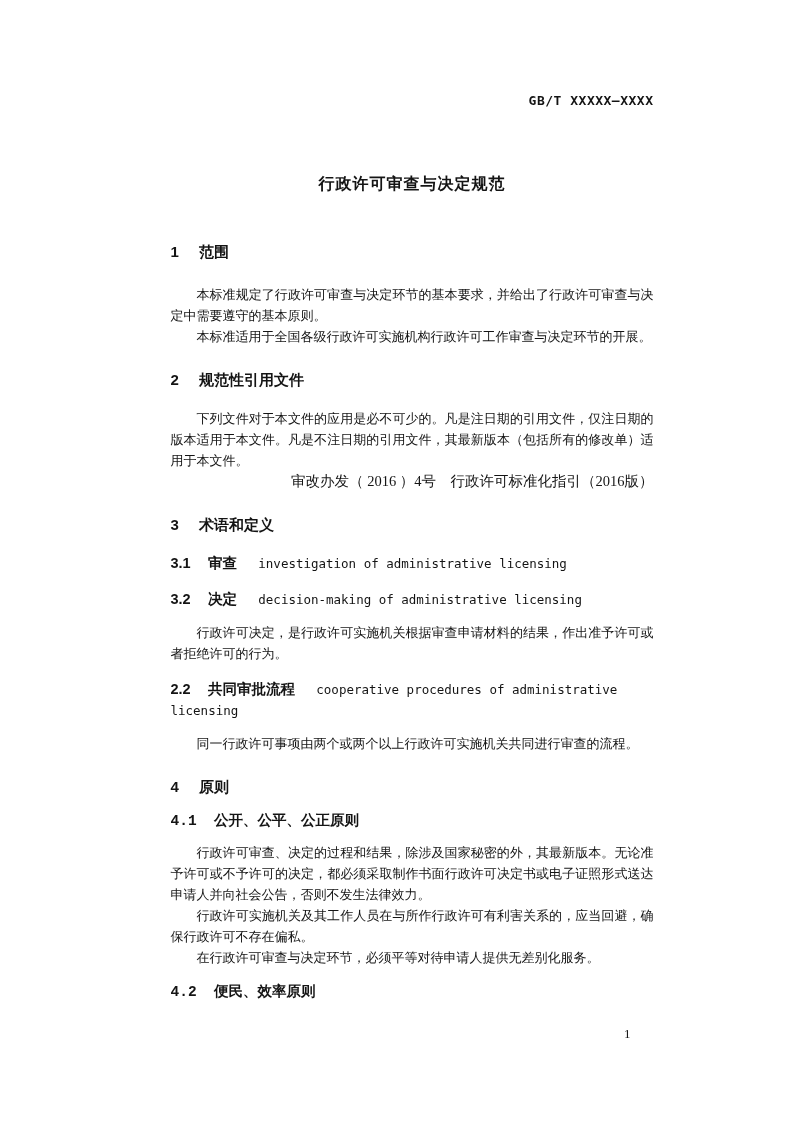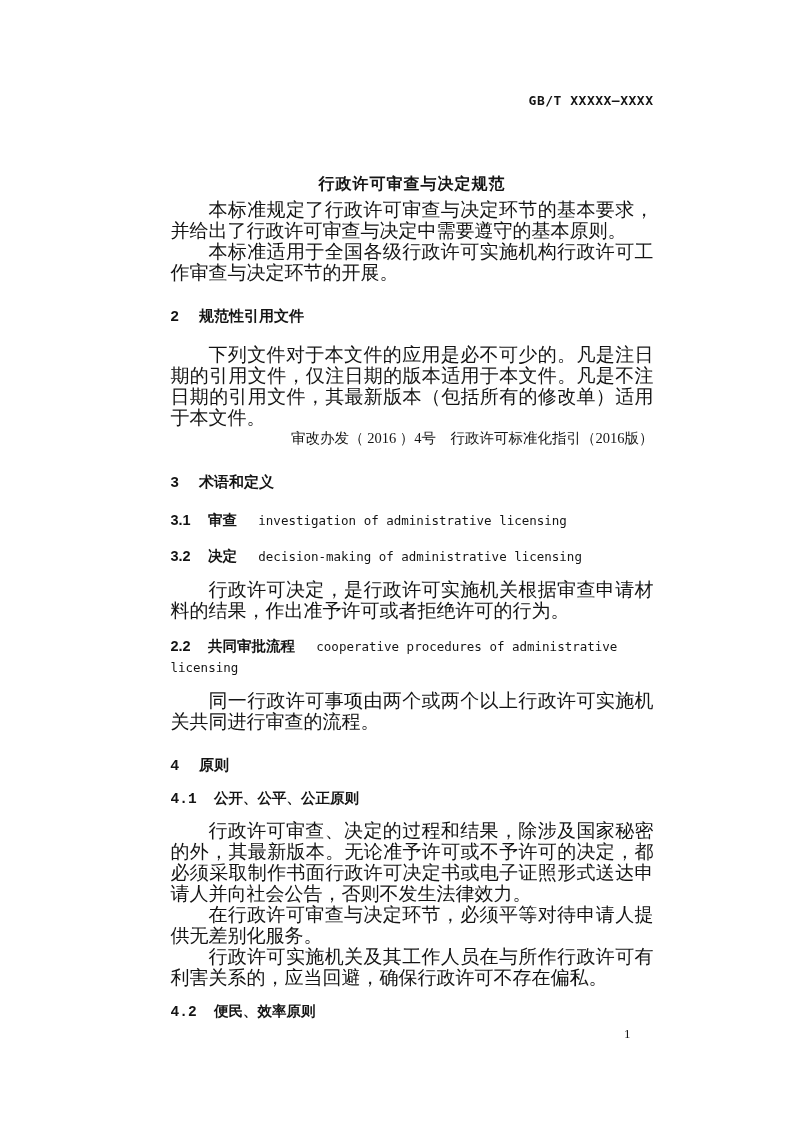--- a/index.html
+++ b/index.html
@@ -41,21 +41,21 @@
   .section-heading {
     font-family: "Liberation Sans", "DejaVu Sans", sans-serif;
     font-size: 15px;
     font-weight: 700;
     line-height: 21px;
     margin: 22px 0 18px 0;
   }
   .section-heading.first { margin-top: 42px; margin-bottom: 22px; }
   .sec-num { display: inline-block; margin-right: 1.35em; }
   .para {
-    font-size: 19px;
+    font-size: 13px;
     line-height: 21px;
     margin: 0;
     text-indent: 2em;
     text-align: justify;
   }
   .ref-line {
     font-size: 14.5px;
     line-height: 21px;
     margin: 0;
     text-indent: 2em;
@@ -95,20 +95,23 @@
 </head>
 <body>
 
 <div class="page">
 
   <div class="doc-header">GB/T XXXXX—XXXX</div>
 
   <div class="doc-title">行政许可审查与决定规范</div>
 
   <div class="section">
+    <div class="section-heading first">
+      <span class="sec-num">1</span><span>范围</span>
+    </div>
     <p class="para">本标准规定了行政许可审查与决定环节的基本要求，并给出了行政许可审查与决定中需要遵守的基本原则。</p>
     <p class="para">本标准适用于全国各级行政许可实施机构行政许可工作审查与决定环节的开展。</p>
   </div>
 
   <div class="section">
     <div class="section-heading">
       <span class="sec-num">2</span><span>规范性引用文件</span>
     </div>
     <p class="para">下列文件对于本文件的应用是必不可少的。凡是注日期的引用文件，仅注日期的版本适用于本文件。凡是不注日期的引用文件，其最新版本（包括所有的修改单）适用于本文件。</p>
     <p class="ref-line">审改办发（ 2016 ）4号　行政许可标准化指引（2016版）</p>
@@ -143,22 +146,22 @@
   <div class="section section-4">
     <div class="section-heading">
       <span class="sec-num">4</span><span>原则</span>
     </div>
 
     <div>
       <div class="subsection-heading">
         <span class="term-num">4.1</span><span>公开、公平、公正原则</span>
       </div>
       <p class="para">行政许可审查、决定的过程和结果，除涉及国家秘密的外，其最新版本。无论准予许可或不予许可的决定，都必须采取制作书面行政许可决定书或电子证照形式送达申请人并向社会公告，否则不发生法律效力。</p>
+      <p class="para">行政许可实施机关及其工作人员在与所作行政许可有利害关系的，应当回避，确保行政许可不存在偏私。</p>
       <p class="para">在行政许可审查与决定环节，必须平等对待申请人提供无差别化服务。</p>
-      <p class="para">行政许可实施机关及其工作人员在与所作行政许可有利害关系的，应当回避，确保行政许可不存在偏私。</p>
     </div>
 
     <div>
       <div class="subsection-heading">
         <span class="term-num">4.2</span><span>便民、效率原则</span>
       </div>
     </div>
   </div>
 
   <div class="page-number">1</div>

